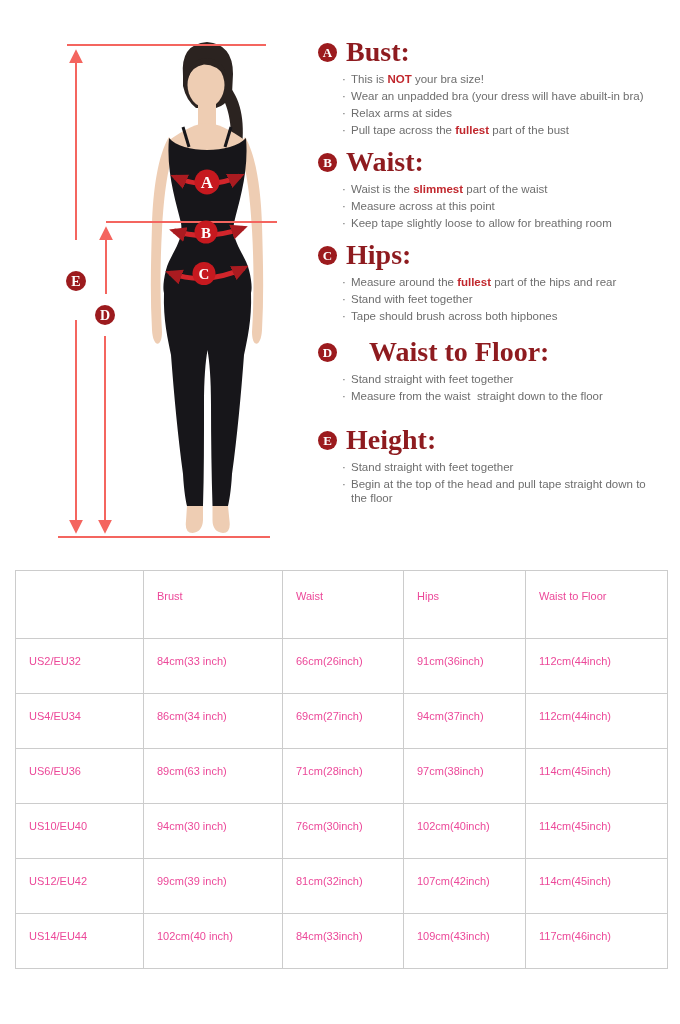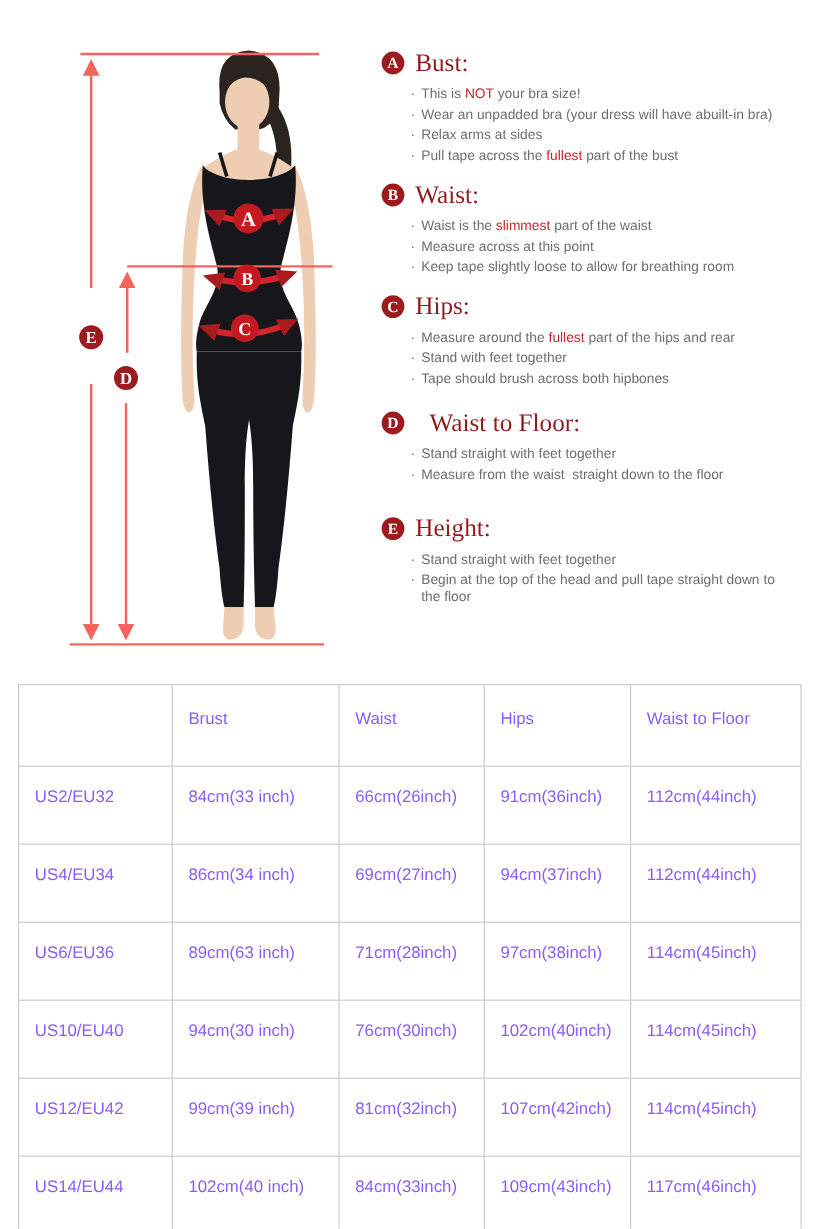--- a/index.html
+++ b/index.html
@@ -12,42 +12,42 @@
 
   
   .instructions{position:absolute;left:318px;top:39px;width:356px;}
   .m-section{margin-bottom:12px;}
   .m-section:nth-child(3){margin-bottom:16px;}
   .m-section:nth-child(4){margin-bottom:24px;}
   .m-head{display:flex;align-items:center;height:26px;}
   .letter-badge{flex:0 0 auto;width:19px;height:19px;border-radius:50%;
         background:#9c1b1e;color:#ffffff;font-family:"Liberation Serif",serif;
         font-weight:bold;font-size:13px;line-height:19px;text-align:center;}
-  .m-title{font-family:"Liberation Serif",serif;font-size:21px;color:#8e1b1f;
-        margin-left:9px;white-space:nowrap;}
-  .m-title.wide{margin-left:21px;}
+  .m-title{font-family:"Liberation Serif",serif;font-size:28px;color:#8e1b1f;
+        margin-left:9px;white-space:nowrap;font-weight:bold;}
+  .m-title.wide{margin-left:32px;}
   .m-bullets{list-style:none;margin:7px 0 0 0;padding:0 0 0 24px;width:316px;}
   .m-bullet{font-size:11.5px;color:#6e6e6e;line-height:14px;margin-bottom:3px;
         padding-left:9px;}
   .m-bullet .dot{display:inline-block;width:9px;margin-left:-9px;color:#6e6e6e;}
-  .m-bullet .em{color:#c1272d;font-weight:normal;}
+  .m-bullet .em{color:#c1272d;font-weight:bold;}
 
   
   .size-table{position:absolute;left:15px;top:570px;width:652px;
         border-collapse:collapse;table-layout:fixed;}
   .size-table col:nth-child(1){width:128px;}
   .size-table col:nth-child(2){width:139px;}
   .size-table col:nth-child(3){width:121px;}
   .size-table col:nth-child(4){width:122px;}
   .size-table col:nth-child(5){width:142px;}
   .size-table th,.size-table td{border:1px solid #cccccc;box-sizing:border-box;
-        vertical-align:top;text-align:left;color:#8b5cf6;font-size:14px;
+        vertical-align:top;text-align:left;color:#ec4899;font-size:11px;
         font-weight:normal;overflow:hidden;white-space:nowrap;}
   .size-table thead th{height:68px;padding:19px 4px 0 13px;}
-  .size-table tbody td{height:65px;padding:16px 4px 0 13px;}
+  .size-table tbody td{height:55px;padding:16px 4px 0 13px;}
 </style>
 </head>
 <body>
 
 <div class="page">
 
   <div class="measure-diagram">
     <svg width="320" height="560" viewBox="0 0 320 560">
       <defs>
         <marker id="ah-line" viewBox="0 0 10 10" markerWidth="7" markerHeight="7" refX="8" refY="5" orient="auto">

